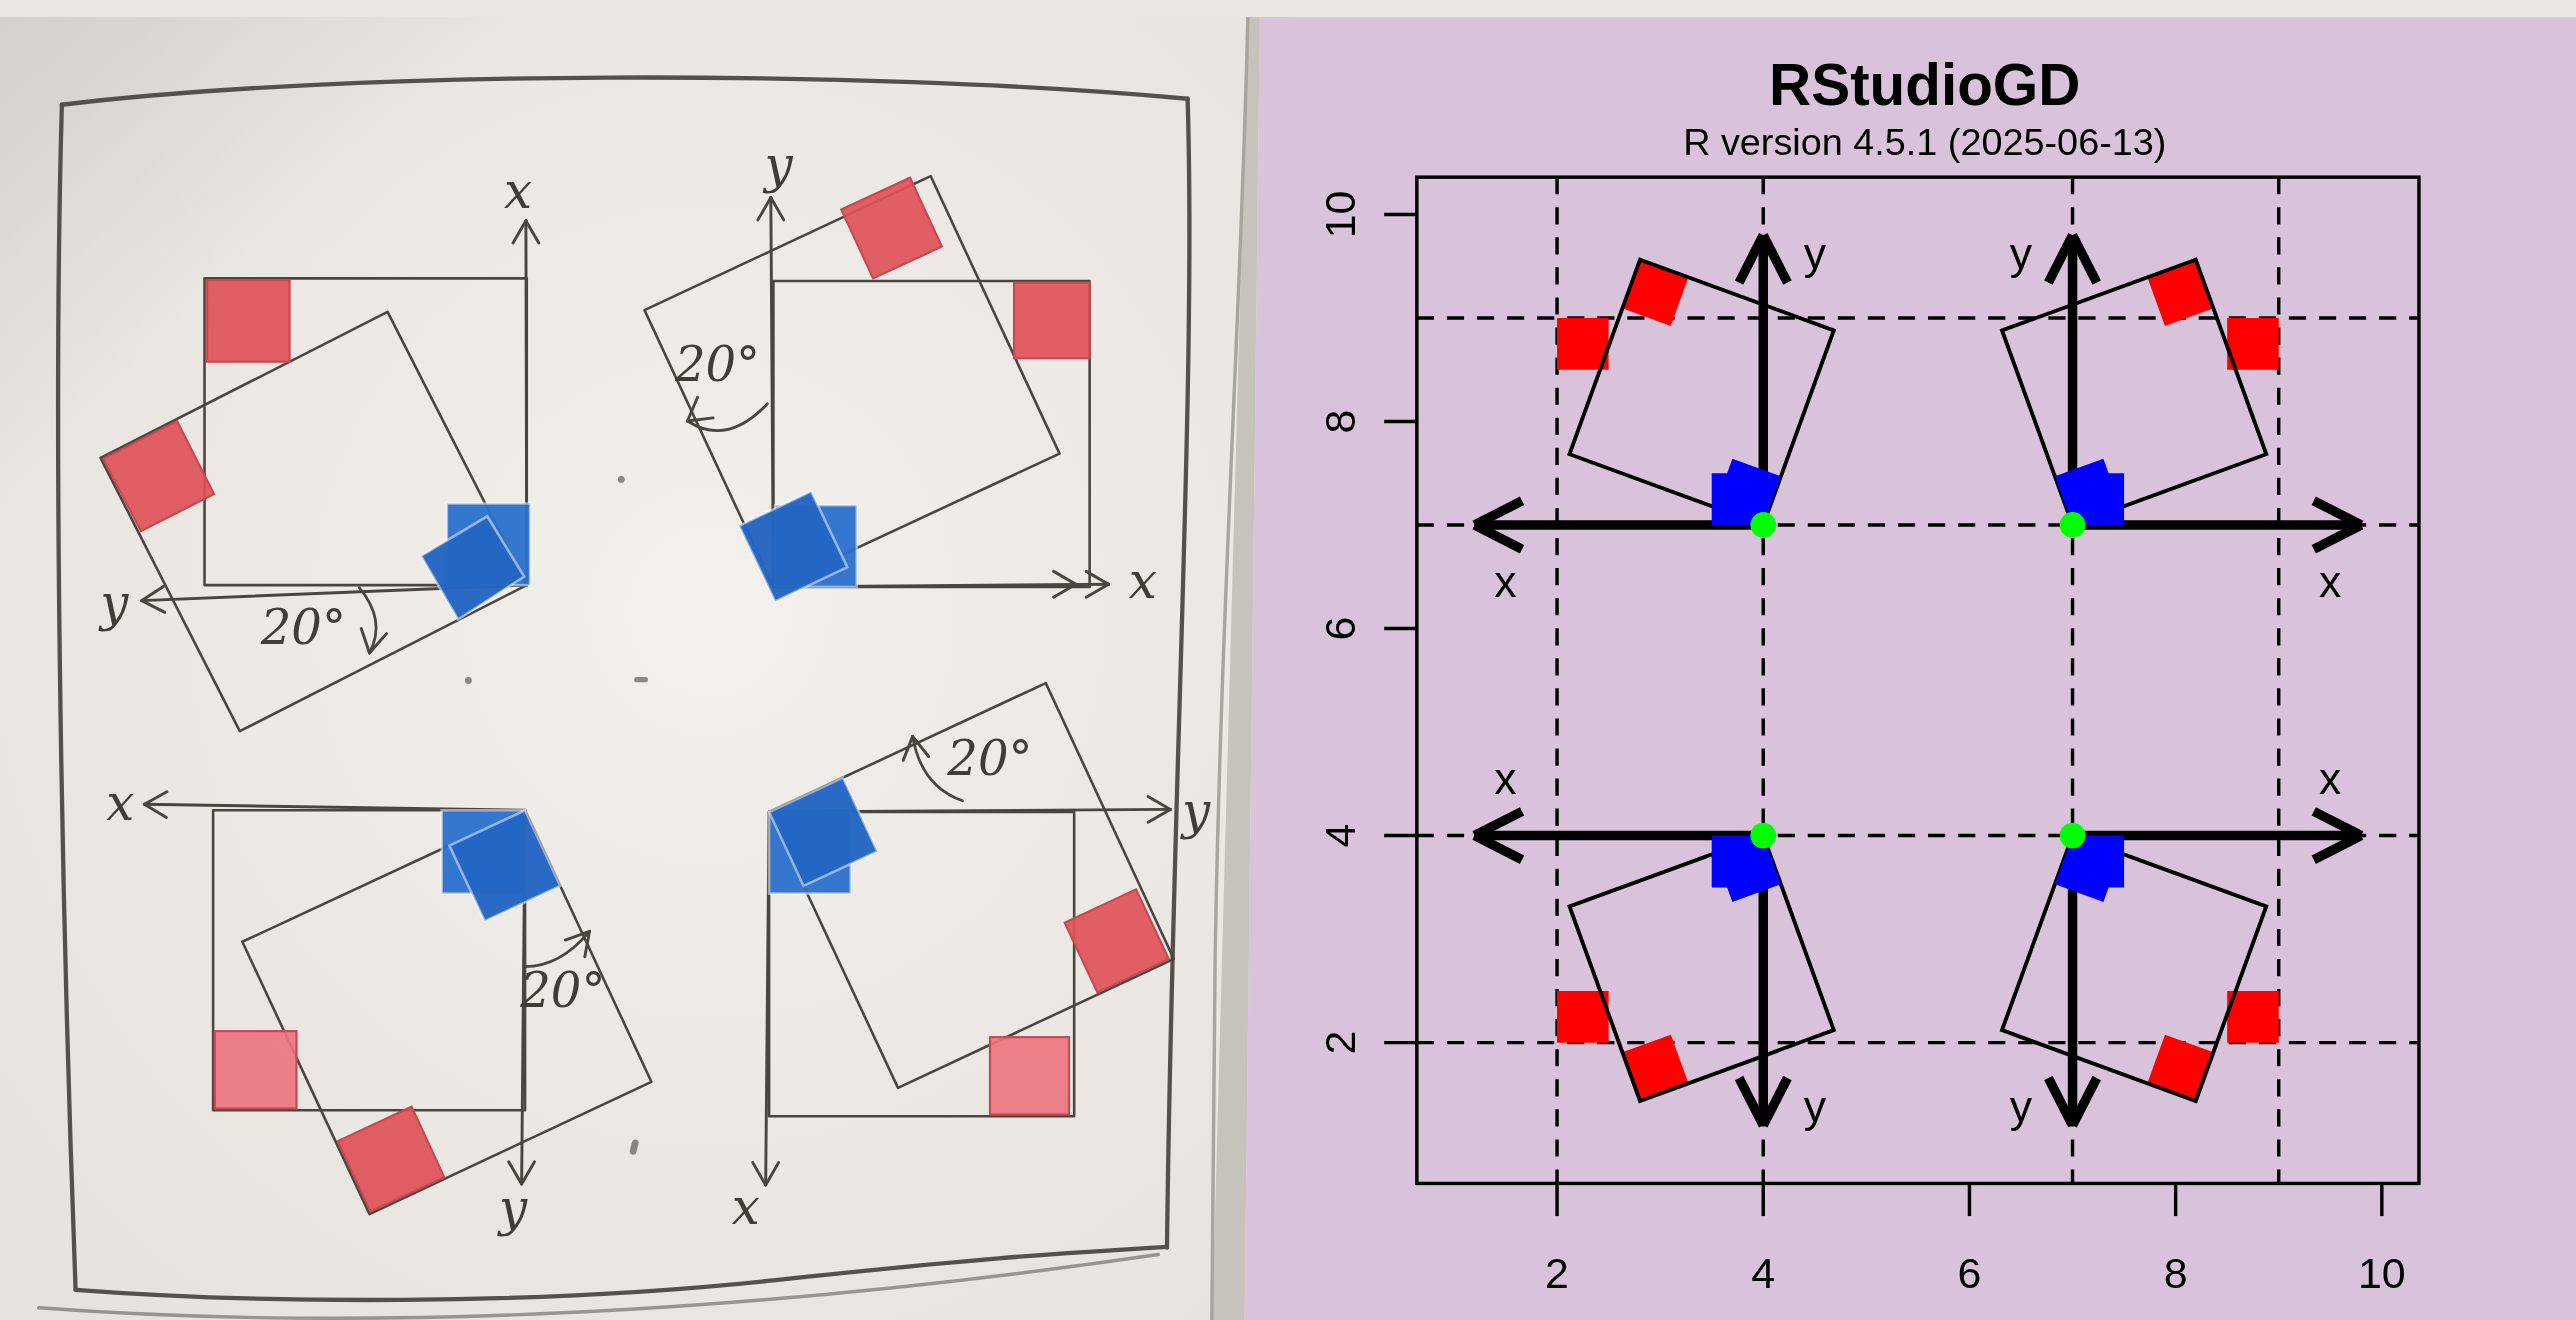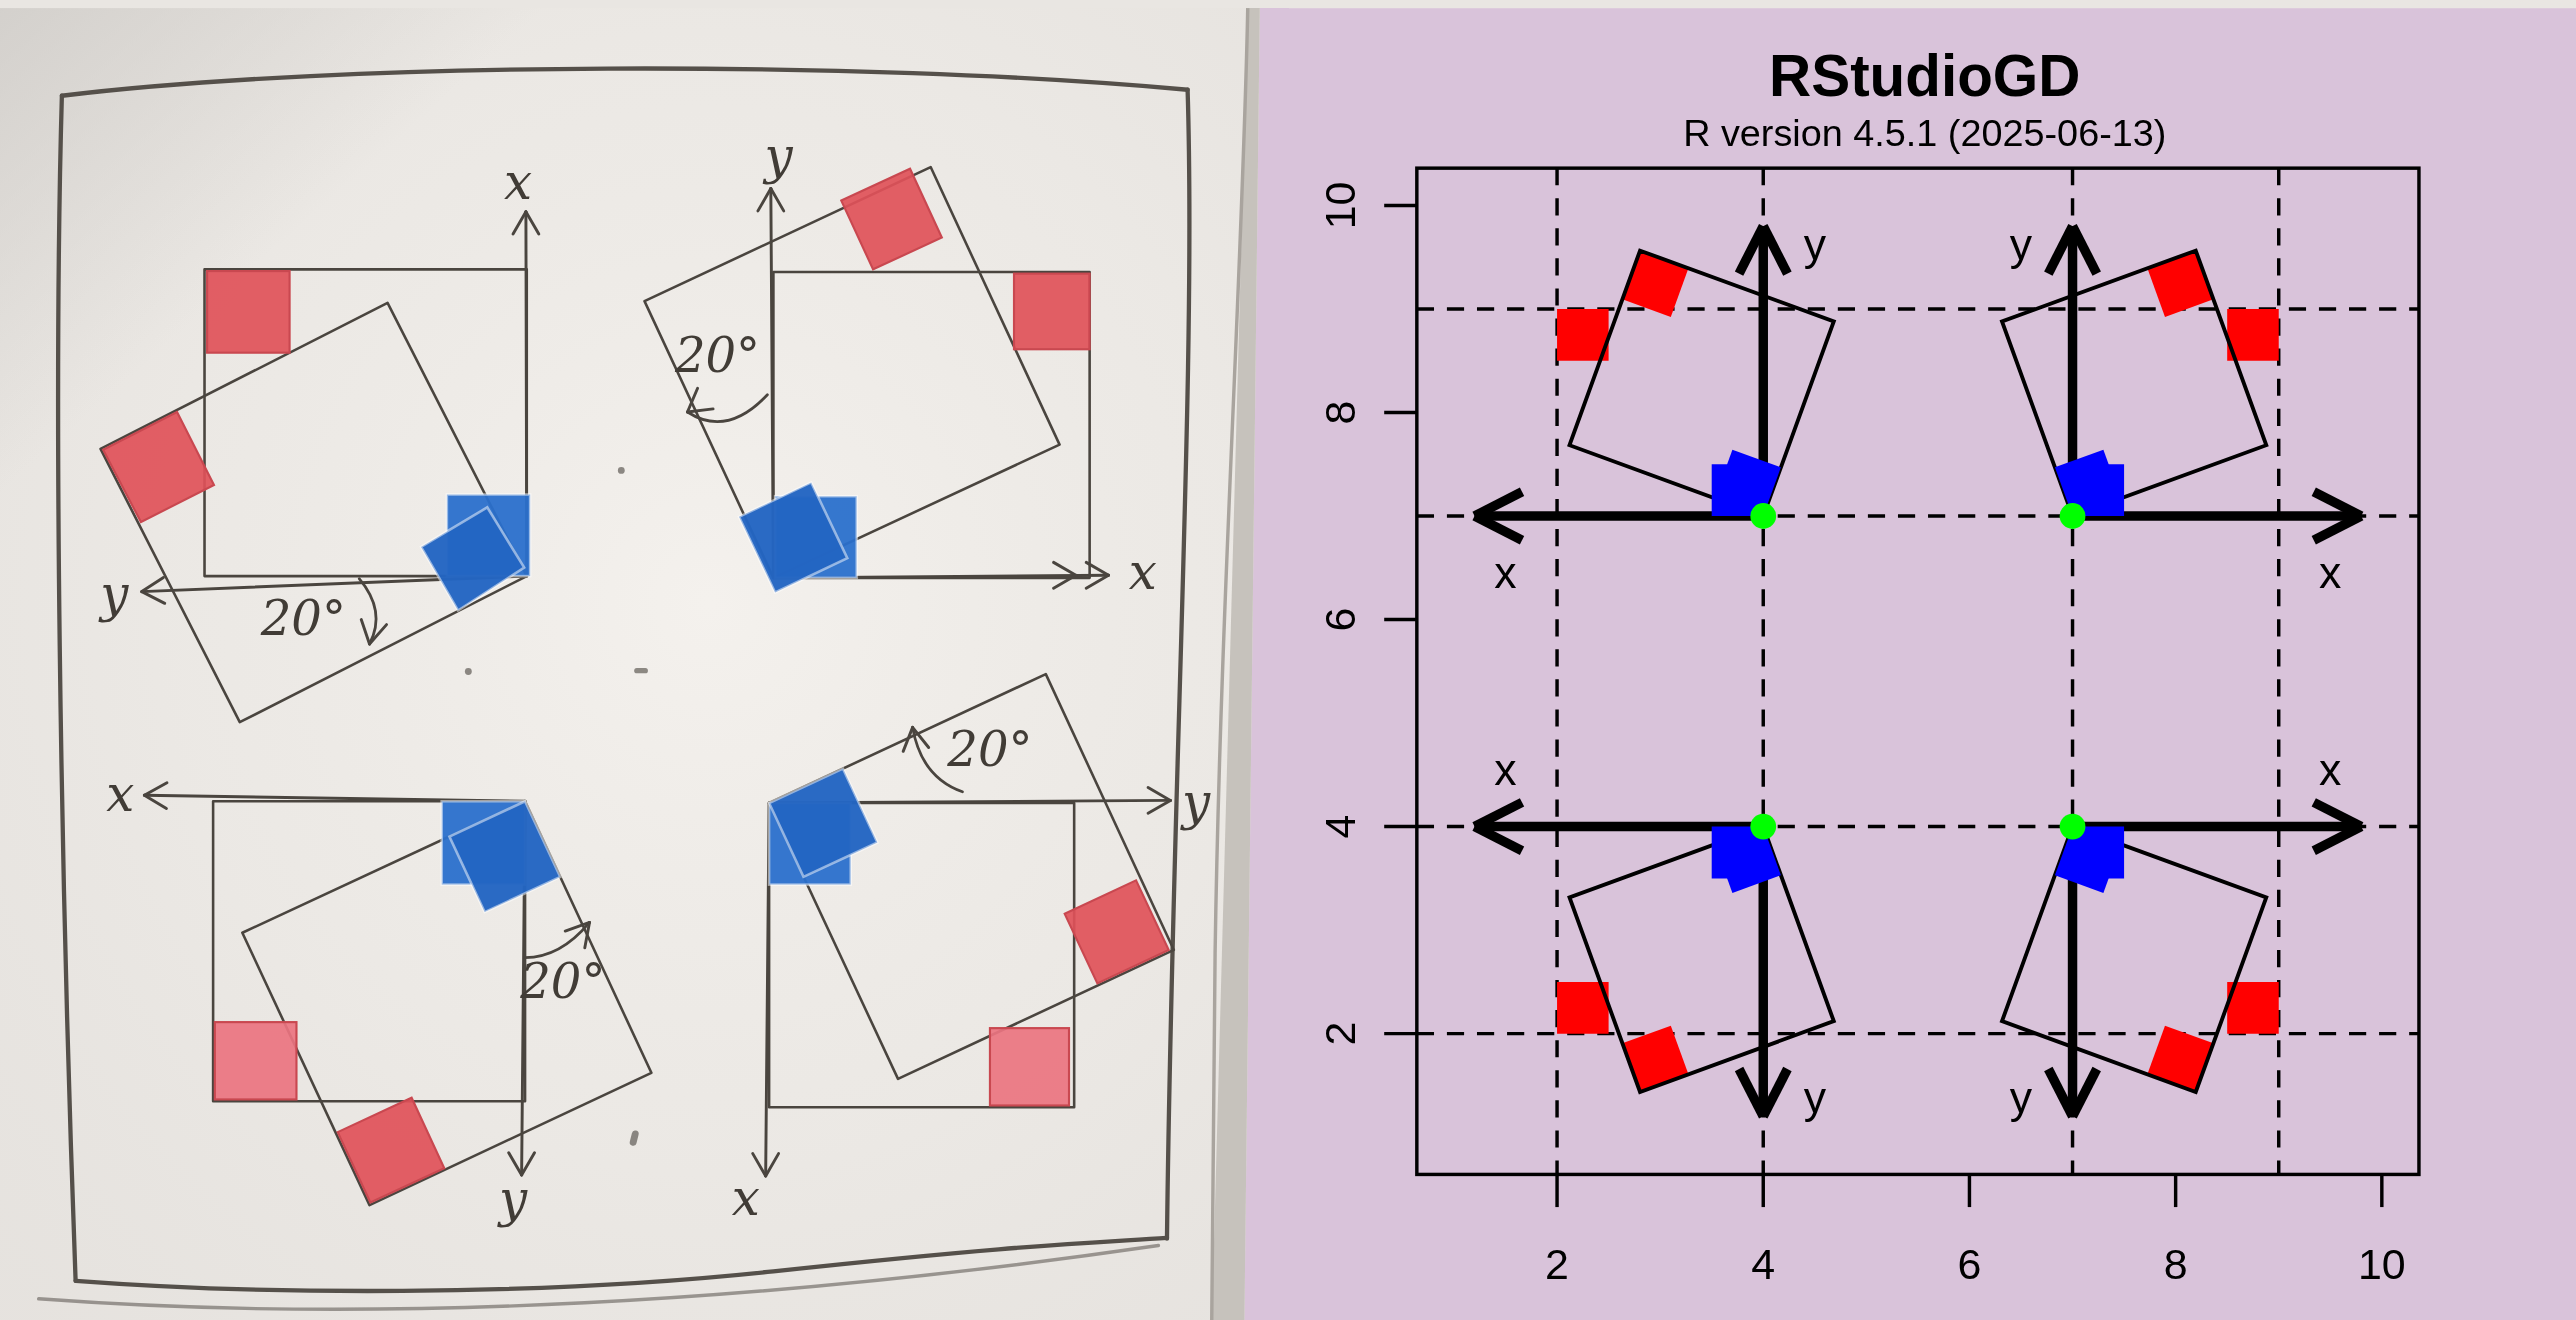--- a/index.html
+++ b/index.html
@@ -1,17 +1,17 @@
 <!DOCTYPE html>
 <html style="font-size:13.7px"><head>
 <meta charset="utf-8">
 <style>
   html,body{margin:0;padding:0;background:#222;}
   #app{position:relative;width:2576px;height:1321px;overflow:hidden;background:#e9e6e2;font-family:"Liberation Sans",sans-serif;}
-  .panel{position:absolute;top:8px;height:1099px;}
+  .panel{position:absolute;top:17px;height:1099px;}
   #panel-left{left:0;width:1289px;}
   #panel-right{left:1289px;width:1287px;}
   svg{display:block;}
   text{user-select:none;}
   .plot-title{font-family:"Liberation Sans",sans-serif;font-weight:bold;font-size:68px;fill:#000;}
   .plot-subtitle{font-family:"Liberation Sans",sans-serif;font-size:44px;fill:#000;}
   .tick-label{font-family:"Liberation Sans",sans-serif;font-size:50px;fill:#000;}
   .fig-label{font-family:"Liberation Sans",sans-serif;font-size:52px;fill:#000;}
   .hand{font-family:"DejaVu Serif",serif;font-style:italic;fill:#413c36;}
 </style>

